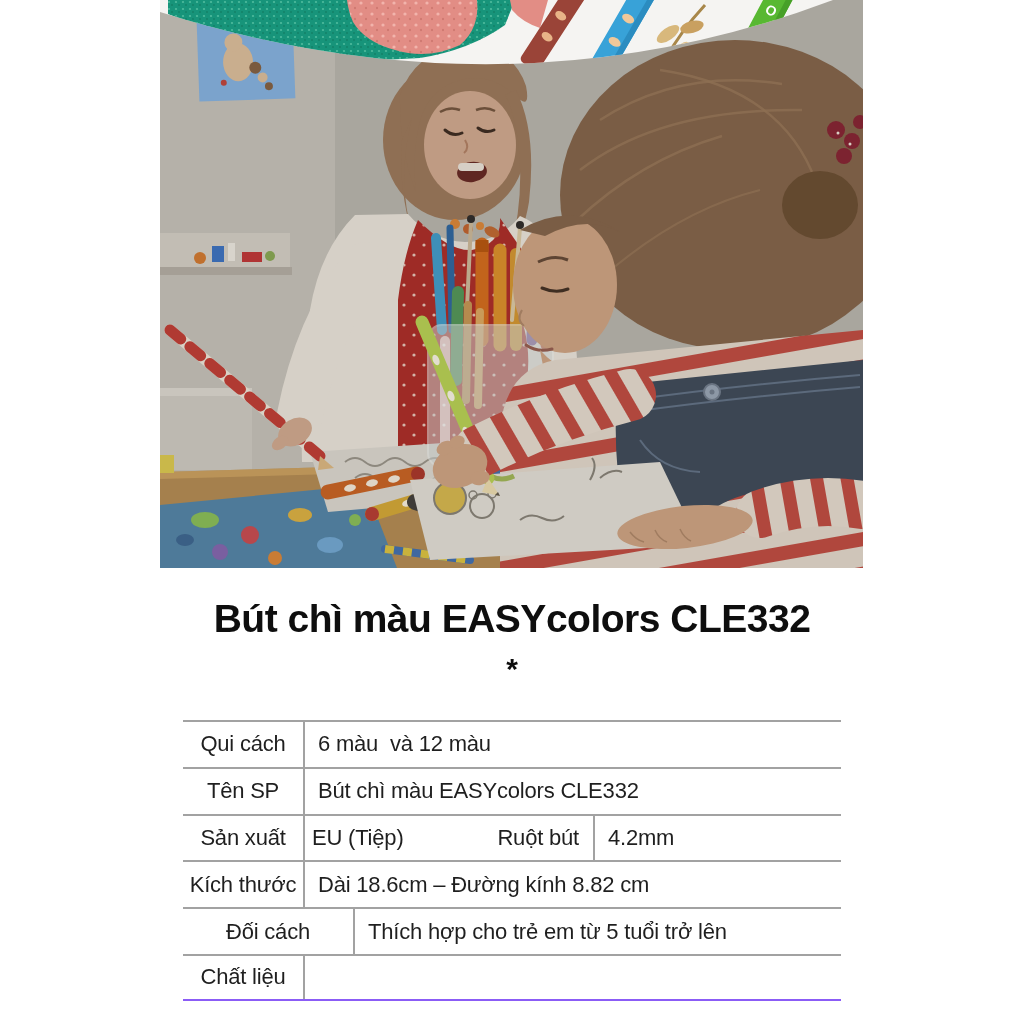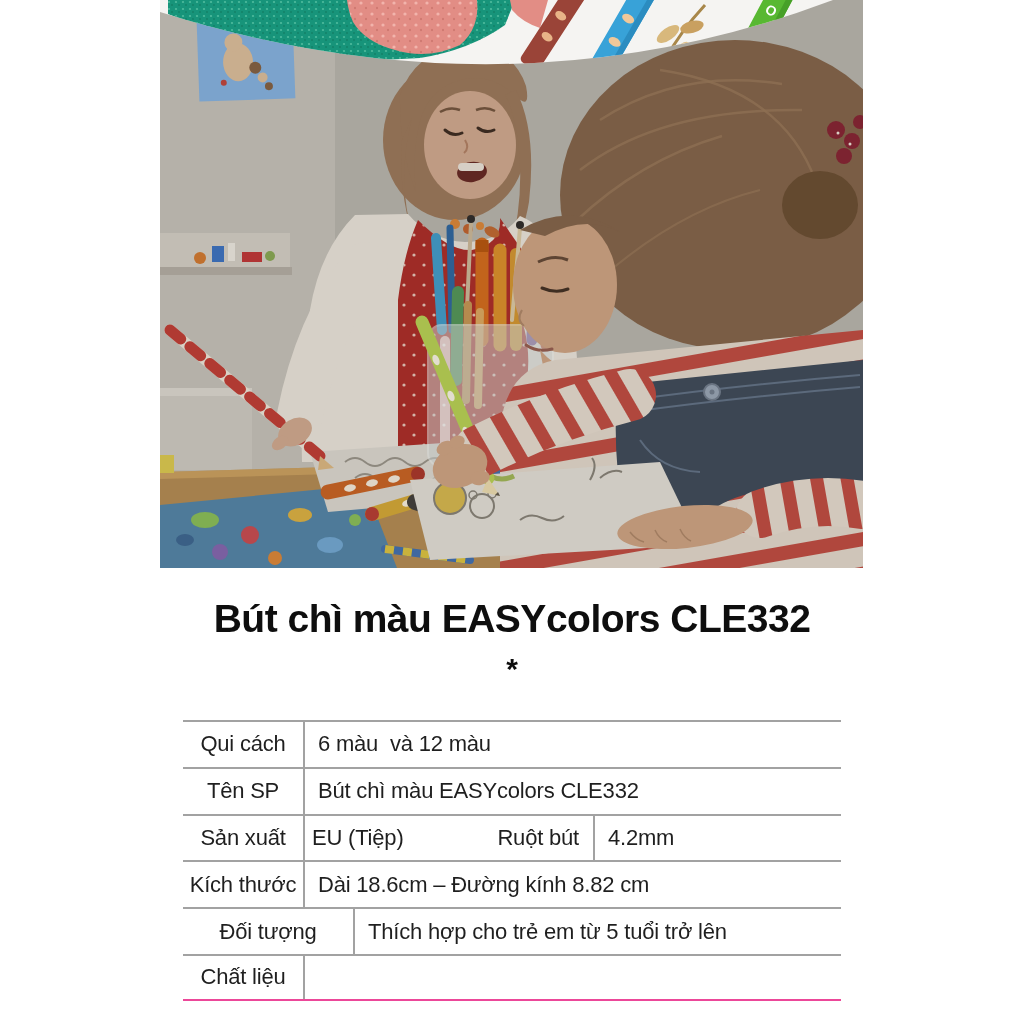--- a/index.html
+++ b/index.html
@@ -10,21 +10,21 @@
   .photo svg{display:block;width:703px;height:568px;}
   svg text{font-family:"Liberation Sans",sans-serif;}
   .title{position:absolute;top:597px;left:0;width:1024px;text-align:center;
          font-size:39px;font-weight:bold;color:#0e0e0e;letter-spacing:-0.5px;}
   .note{position:absolute;top:652px;left:0;width:1024px;text-align:center;
         font-size:30px;font-weight:bold;color:#0e0e0e;}
   .spec{position:absolute;left:183px;top:720px;width:658px;
         font-size:22px;color:#1f1f1f;letter-spacing:-0.2px;}
   .row{display:flex;align-items:stretch;height:46.8px;box-sizing:border-box;
        border-top:2px solid #a2a2a2;}
-  .row:last-child{border-bottom:2px solid #ec4899;}
+  .row:last-child{border-bottom:2px solid #8b5cf6;}
   .lbl{flex:0 0 122px;display:flex;align-items:center;justify-content:center;
        border-right:2px solid #a2a2a2;box-sizing:border-box;white-space:pre;}
   .row-doituong .lbl{flex:0 0 172px;}
   .val{flex:1 1 auto;display:flex;align-items:center;padding-left:13px;
        white-space:pre;overflow:visible;}
   .val-mid{flex:0 0 290px;display:flex;align-items:center;justify-content:space-between;
        padding:0 14px 0 7px;border-right:2px solid #a2a2a2;box-sizing:border-box;white-space:pre;}
   .val-end{flex:1 1 auto;display:flex;align-items:center;padding-left:13px;white-space:pre;}
 </style>
 </head>
@@ -309,20 +309,20 @@
         <span>EU (Tiệp)</span>
         <span>Ruột bút</span>
       </div>
       <div class="val-end">4.2mm</div>
     </div>
     <div class="row">
       <div class="lbl">Kích thước</div>
       <div class="val">Dài 18.6cm – Đường kính 8.82 cm</div>
     </div>
     <div class="row row-doituong">
-      <div class="lbl">Đối tượng</div>
+      <div class="lbl">Đối cách</div>
       <div class="val">Thích hợp cho trẻ em từ 5 tuổi trở lên</div>
     </div>
     <div class="row">
       <div class="lbl">Chất liệu</div>
     </div>
   </div>
 </div>
 
 </body></html>

